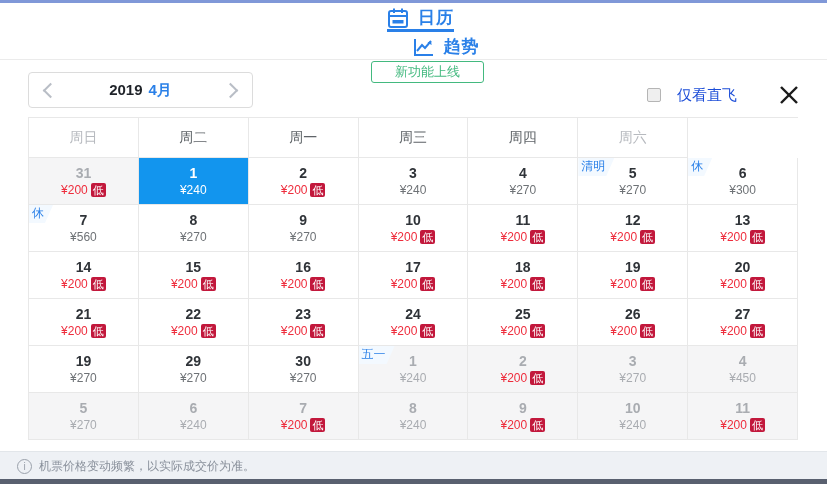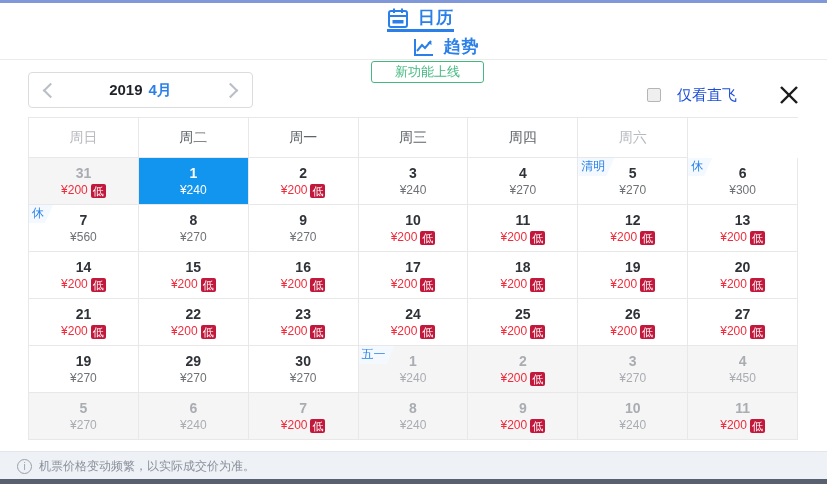--- a/index.html
+++ b/index.html
@@ -35,21 +35,21 @@
   .weekday-row,.day-grid{display:grid;grid-template-columns:repeat(7,1fr);
       border-left:1px solid #e8e8e8;border-top:1px solid #e8e8e8;}
   .day-grid{border-top:none;}
   .hcell{height:39px;display:flex;align-items:center;justify-content:center;font-size:14px;
          color:#5f6468;background:#fff;border-right:1px solid #e8e8e8;border-bottom:1px solid #e8e8e8;}
   .hcell.weekend{color:#b7babf;}
   .cell{position:relative;height:46px;display:flex;flex-direction:column;align-items:center;
         justify-content:center;background:#fff;border-right:1px solid #e8e8e8;
         border-bottom:1px solid #e8e8e8;cursor:pointer;}
   .cell .day{font-size:14px;font-weight:bold;color:#2f3338;line-height:18px;}
-  .price-row{font-size:12px;color:#6e7276;line-height:15px;display:flex;align-items:flex-end;margin-top:1px;}
+  .price-row{font-size:12px;color:#6e7276;line-height:15px;display:flex;align-items:flex-start;margin-top:1px;}
   .price.red{color:#ee2c3c;}
   .low-badge{background:#c2183c;color:#fff;font-size:11px;line-height:14px;padding:0 2px;
              border-radius:2px;margin-left:3px;}
   .cell.other{background:#f5f5f6;}
   .cell.other .day{color:#a9acb1;}
   .cell.other .price{color:#a9acb1;}
   .cell.other .price.red{color:#ee2c3c;}
   .cell.selected{background:#1295ee;}
   .cell.selected .day,.cell.selected .price{color:#fff;}
   .corner-tag{position:absolute;top:0;left:0;color:#2a80e8;font-size:12px;line-height:15px;

